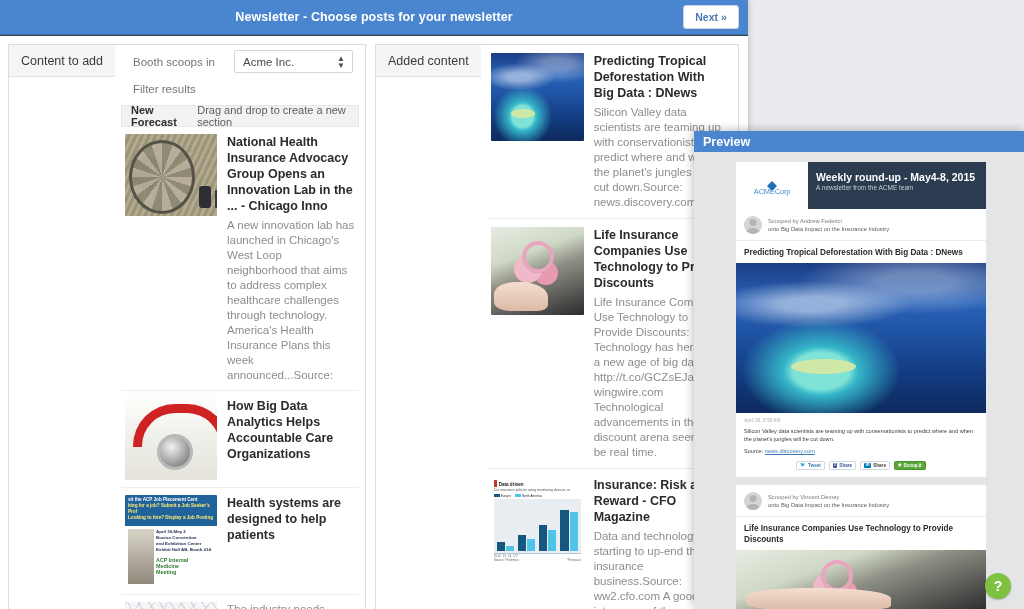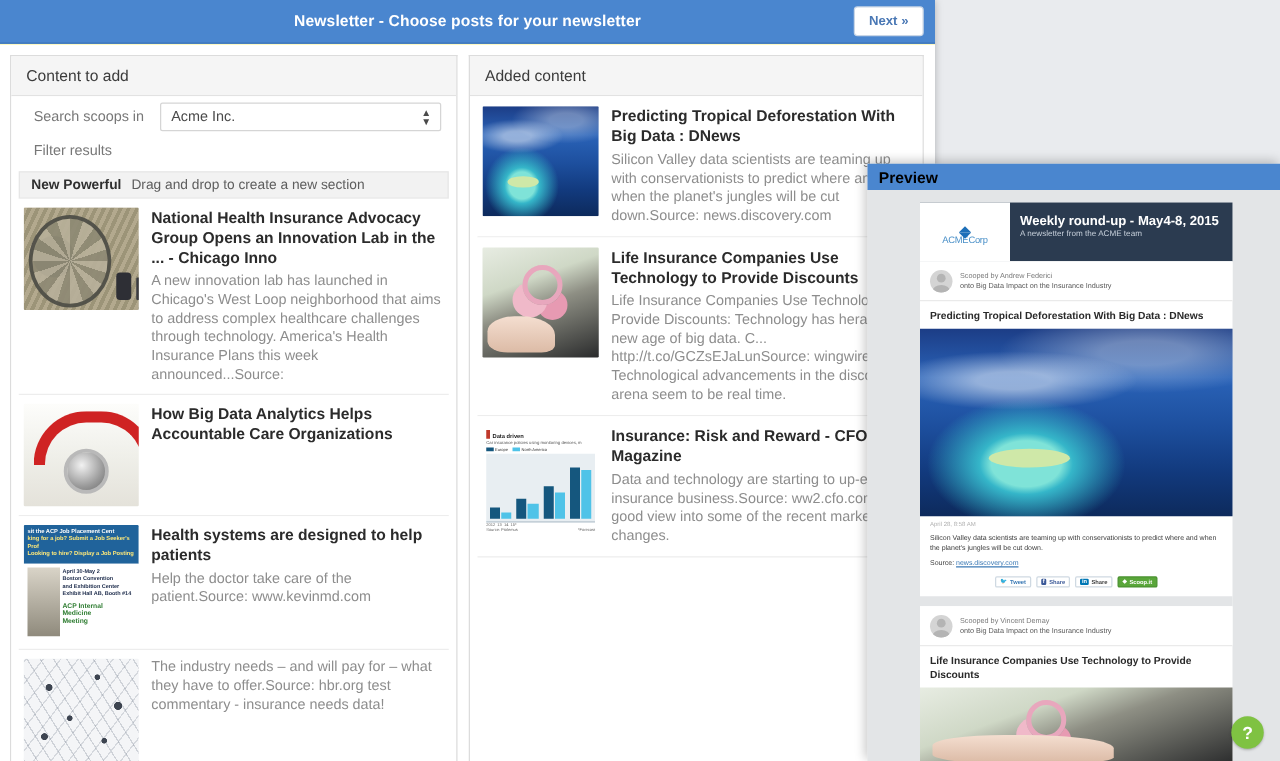--- a/index.html
+++ b/index.html
@@ -10,21 +10,21 @@
     background: #eceff1;
     font-family: "Liberation Sans", sans-serif;
     -webkit-font-smoothing: antialiased;
   }
   #root { position: relative; width: 1024px; height: 609px; background: #e9ebee; }
 
   
   .modal {
     position: absolute; left: 0; top: 0;
     width: 748px; height: 609px;
-    background: #fef9c3;
+    background: #404040;
     box-shadow: 0 0 6px rgba(0,0,0,.25);
   }
   .modal-header {
     position: relative;
     height: 35px;
     background: #4a86cf;
     border-bottom: 1px solid #3a73b8;
     display: flex; align-items: center; justify-content: center;
   }
   .modal-title {
@@ -51,21 +51,21 @@
     width: 748px; height: 573px;
     background: #ffffff;
     padding: 8px 8px 0 8px;
     display: flex;
     gap: 9px;
   }
   .panel {
     background: #ffffff;
     border: 1px solid #dcdcdc;
     border-bottom: none;
-    display: flex; flex-direction: column;
+    display: flex; flex-direction: row;
     overflow: hidden;
   }
   .panel.left  { width: 358px; }
   .panel.right { width: 364px; }
   .panel-head {
     height: 32px;
     background: #f5f5f5;
     border-bottom: 1px solid #e2e2e2;
     display: flex; align-items: center;
     padding: 0 12px;
@@ -263,21 +263,21 @@
   .preview {
     position: absolute;
     left: 694px; top: 131px;
     width: 330px; height: 478px;
     background: #f0f0f0;
     box-shadow: -2px -2px 8px rgba(0,0,0,.22);
   }
   .preview-head {
     height: 21px;
     background: #4a86cf;
-    color: #000000;
+    color: #ffffff;
     font-size: 12.5px; font-weight: bold;
     display: flex; align-items: center;
     padding-left: 9px;
   }
   .preview-body {
     position: absolute; top: 21px; left: 0;
     width: 330px; height: 457px;
     background: #e3e5e7;
     padding: 10px 38px 0 42px;
     overflow: hidden;
@@ -397,36 +397,36 @@
       <div class="next-btn">Next »</div>
     </div>
 
     <div class="body-wrap">
 
       <div class="panel left">
         <div class="panel-head">Content to add</div>
         <div class="panel-inner">
 
           <div class="form-row">
-            <div class="form-label">Search scoops in</div>
+            <div class="form-label">Booth scoops in</div>
             <div class="select-box">
               <span>Acme Inc.</span>
               <span class="spin">
                   <span>▲</span>
                   <span>▼</span>
                 </span>
             </div>
           </div>
 
           <div class="form-row">
             <div class="form-label">Filter results</div>
           </div>
 
           <div class="new-section">
-            <b>New Powerful</b>
+            <b>New Forecast</b>
             <span>Drag and drop to create a new section</span>
           </div>
 
           <div class="list">
 
             <div class="card">
               <div class="thumb t-lab"></div>
               <div class="card-text">
                 <div class="card-title">National Health Insurance Advocacy Group Opens an Innovation Lab in the ... - Chicago Inno</div>
                 <div class="card-desc">A new innovation lab has launched in Chicago's West Loop neighborhood that aims to address complex healthcare challenges through technology. America's Health Insurance Plans this week announced...Source:</div>
@@ -445,21 +445,20 @@
                 <div class="ad-top">sit the ACP Job Placement Cent<span>king for a job? Submit a Job Seeker's Prof</span><span>Looking to hire? Display a Job Posting</span></div>
                 <div class="ad-bot">
                   <div class="ad-stat"></div>
                   <div>April 30-May 2<br>Boston Convention<br>and Exhibition Center<br>Exhibit Hall AB, Booth #14
                     <div class="ad-logo">ACP Internal<br>Medicine<br>Meeting</div>
                   </div>
                 </div>
               </div>
               <div class="card-text">
                 <div class="card-title">Health systems are designed to help patients</div>
-                <div class="card-desc">Help the doctor take care of the patient.Source: www.kevinmd.com</div>
               </div>
             </div>
 
             <div class="card">
               <div class="thumb t-net"></div>
               <div class="card-text">
                 <div class="card-desc">The industry needs – and will pay for – what they have to offer.Source: hbr.org test commentary - insurance needs data!</div>
               </div>
             </div>
 

